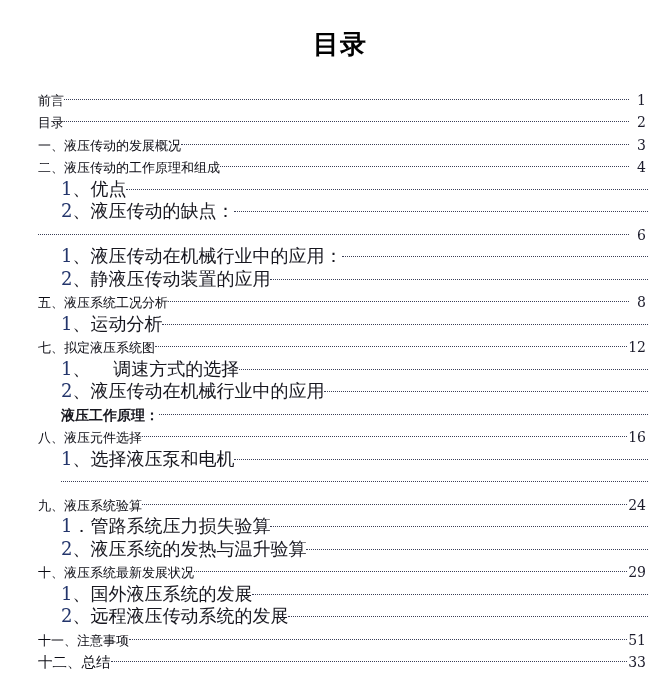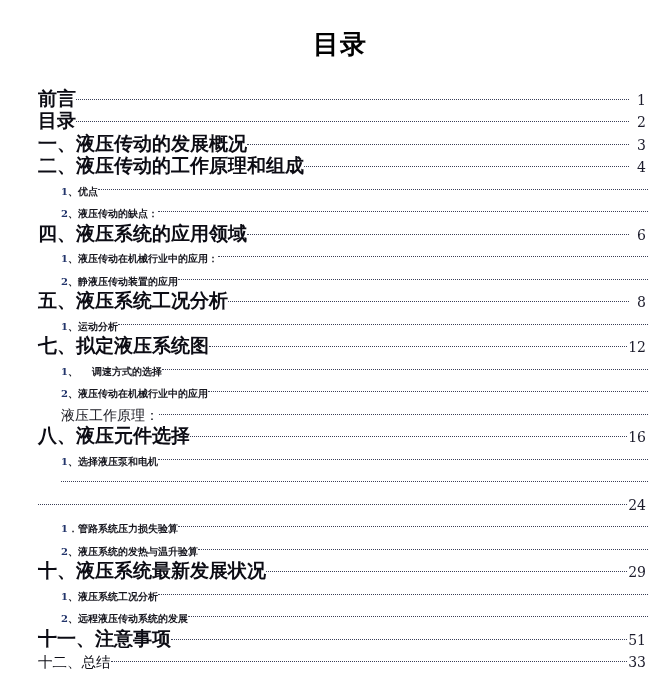--- a/index.html
+++ b/index.html
@@ -88,40 +88,40 @@
     text-align: right;
     min-width: 16px;
     color: #1b1b2b;
     font-family: "DejaVu Serif", "Liberation Serif", serif;
     font-size: 14px;
   }
 
   
   .lvl0 > .etext {
     font-family: "DejaVu Sans", "Liberation Sans", sans-serif;
-    font-weight: bold;
-    font-size: 19px;
+    font-weight: normal;
+    font-size: 13px;
   }
   
   .lvl0.plain > .etext {
     font-weight: normal;
     font-size: 14.5px;
   }
 
   
   .lvl1 {
     padding-left: 23px;
   }
   .lvl1 > .etext {
+    font-weight: normal;
+    font-size: 18px;
+    color: #17171f;
+  }
+  .lvl1.bold > .etext {
     font-weight: bold;
-    font-size: 10px;
-    color: #17171f;
-  }
-  .lvl1.bold > .etext {
-    font-weight: normal;
     font-size: 14px;
   }
 
   
   .num {
     color: #23356b;
     font-family: "DejaVu Serif", "Liberation Serif", serif;
   }
 
   .gap { white-space: pre; }
@@ -158,21 +158,20 @@
         <span class="etext"><span class="num">1</span><span>、优点</span></span>
         <span class="leader"></span>
         <span class="pageno">5</span>
       </div>
       <div class="toc-entry lvl1">
         <span class="etext"><span class="num">2</span><span>、液压传动的缺点：</span></span>
         <span class="leader"></span>
         <span class="pageno">5</span>
       </div>
       <div class="toc-entry lvl0">
-        <span class="etext"><span>四、液压系统的应用领域</span></span>
         <span class="leader"></span>
         <span class="pageno">6</span>
       </div>
       <div class="toc-entry lvl1">
         <span class="etext"><span class="num">1</span><span>、液压传动在机械行业中的应用：</span></span>
         <span class="leader"></span>
         <span class="pageno">6</span>
       </div>
       <div class="toc-entry lvl1">
         <span class="etext"><span class="num">2</span><span>、静液压传动装置的应用</span></span>
@@ -217,40 +216,41 @@
       <div class="toc-entry lvl1">
         <span class="etext"><span class="num">1</span><span>、选择液压泵和电机</span></span>
         <span class="leader"></span>
         <span class="pageno">16</span>
       </div>
       <div class="toc-entry lvl1">
         <span class="leader"></span>
         <span class="pageno">21</span>
       </div>
       <div class="toc-entry lvl0">
+        <span class="etext"><span>九、液压系统验算</span></span>
         <span class="leader"></span>
         <span class="pageno">24</span>
       </div>
       <div class="toc-entry lvl1">
         <span class="etext"><span class="num">1</span><span>．管路系统压力损失验算</span></span>
         <span class="leader"></span>
         <span class="pageno">24</span>
       </div>
       <div class="toc-entry lvl1">
         <span class="etext"><span class="num">2</span><span>、液压系统的发热与温升验算</span></span>
         <span class="leader"></span>
         <span class="pageno">27</span>
       </div>
       <div class="toc-entry lvl0">
         <span class="etext"><span>十、液压系统最新发展状况</span></span>
         <span class="leader"></span>
         <span class="pageno">29</span>
       </div>
       <div class="toc-entry lvl1">
-        <span class="etext"><span class="num">1</span><span>、液压系统工况分析</span></span>
+        <span class="etext"><span class="num">1</span><span>、国外液压系统的发展</span></span>
         <span class="leader"></span>
         <span class="pageno">29</span>
       </div>
       <div class="toc-entry lvl1">
         <span class="etext"><span class="num">2</span><span>、远程液压传动系统的发展</span></span>
         <span class="leader"></span>
         <span class="pageno">30</span>
       </div>
       <div class="toc-entry lvl0">
         <span class="etext"><span>十一、注意事项</span></span>

